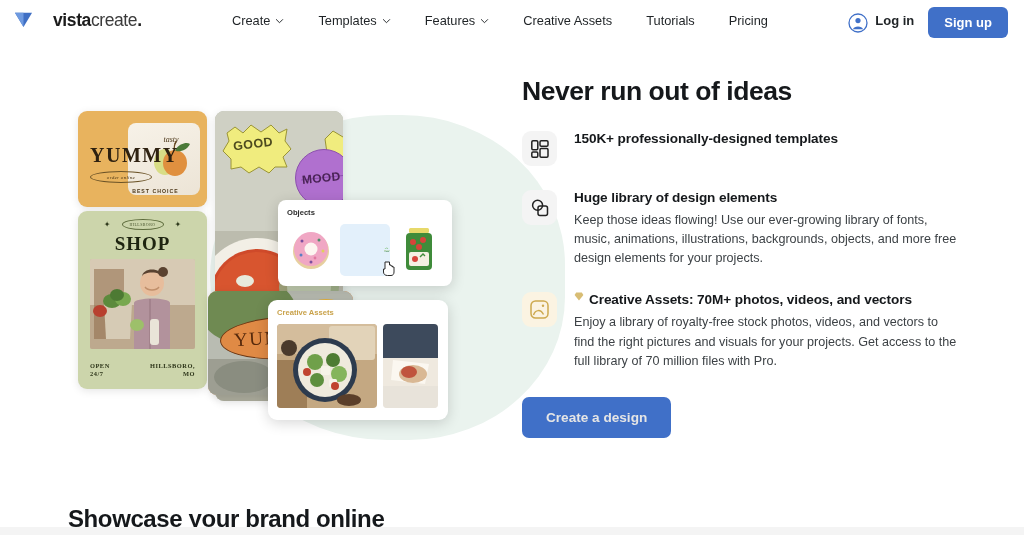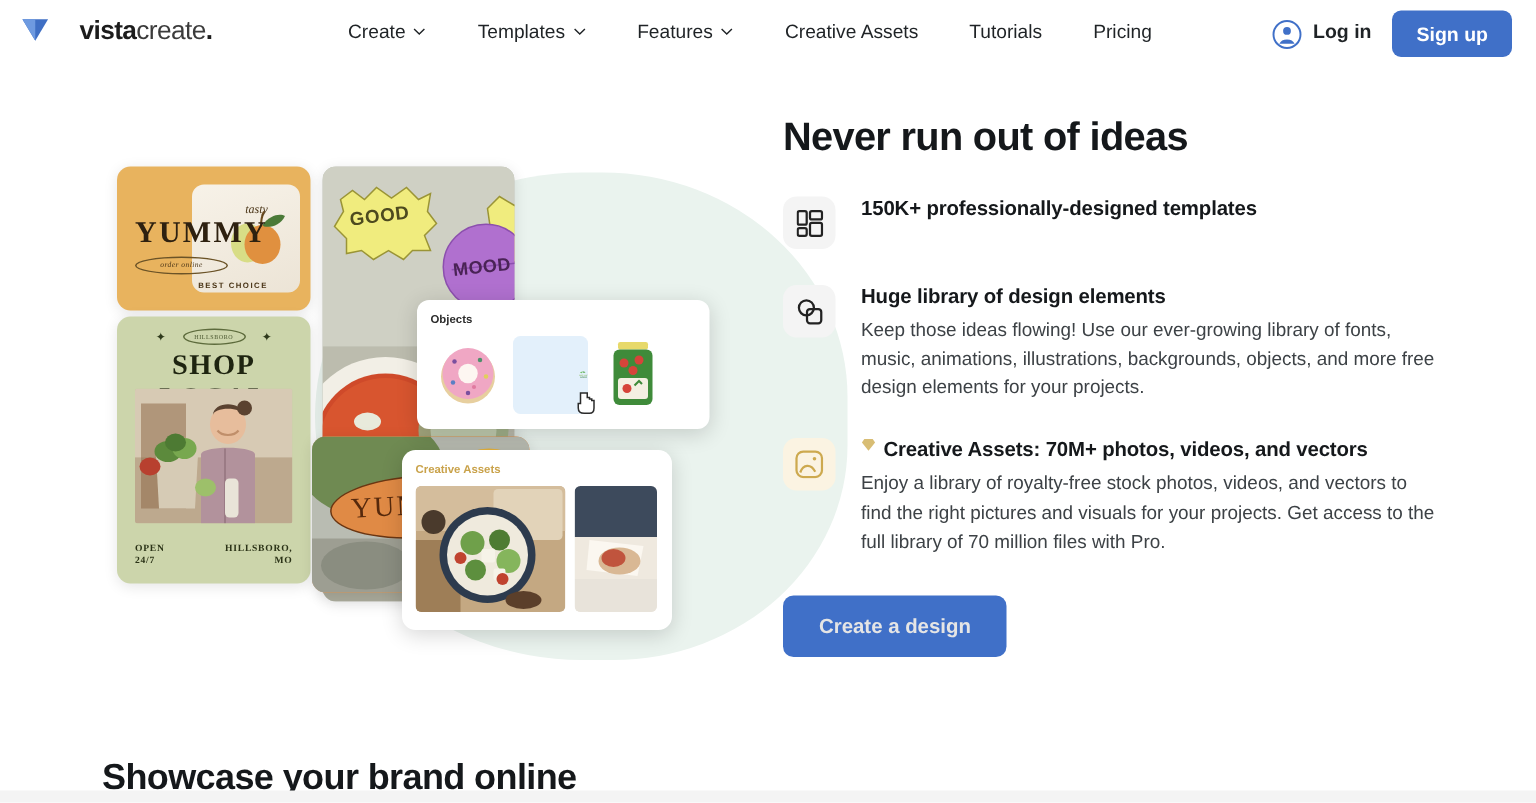--- a/index.html
+++ b/index.html
@@ -118,21 +118,21 @@
   .leaf-yellow { position:absolute; right:-28px; top: 12px; width: 52px; height: 52px; }
 
   
   .card-yum { left: 148px; top: 196px; width: 145px; height: 104px; background:#e08a45; }
   .yum-oval { position:absolute; left: 12px; top: 26px; width: 122px; height: 42px;
               background:#e08a45; border:1.4px solid #6b3612; border-radius:50%; transform: rotate(-3deg); }
   .yum-txt { position:absolute; left: 26px; top: 36px; font-family:"Liberation Serif", serif;
              font-size: 19px; color:#56290c; letter-spacing:1.5px; transform: rotate(-3deg); }
 
   
-  .panel-objects { left: 218px; top: 105px; width: 195px; height: 86px; background:#fff; border-radius:8px;
+  .panel-objects { left: 218px; top: 105px; width: 174px; height: 86px; background:#fff; border-radius:8px;
                    box-shadow: 0 3px 14px rgba(0,0,0,0.16); padding: 8px 9px; }
   .panel-label { font-size: 7.6px; font-weight: 700; color:#2c2c2c; }
   .obj-row { display:flex; gap: 5px; margin-top: 7px; }
   .obj-cell { width: 50px; height: 52px; border-radius: 5px; display:flex; align-items:center; justify-content:center; position:relative;}
   .obj-cell.sel { background: #e3f0fb; padding-left: 43px; }
   .cursor-ico { position:absolute; right: -5px; bottom: 0px; width: 13px; height: 15px; }
 
   
   .panel-assets { left: 208px; top: 205px; width: 180px; height: 120px; background:#fff; border-radius:9px;
                   box-shadow: 0 3px 14px rgba(0,0,0,0.16); padding: 8px 9px; }

